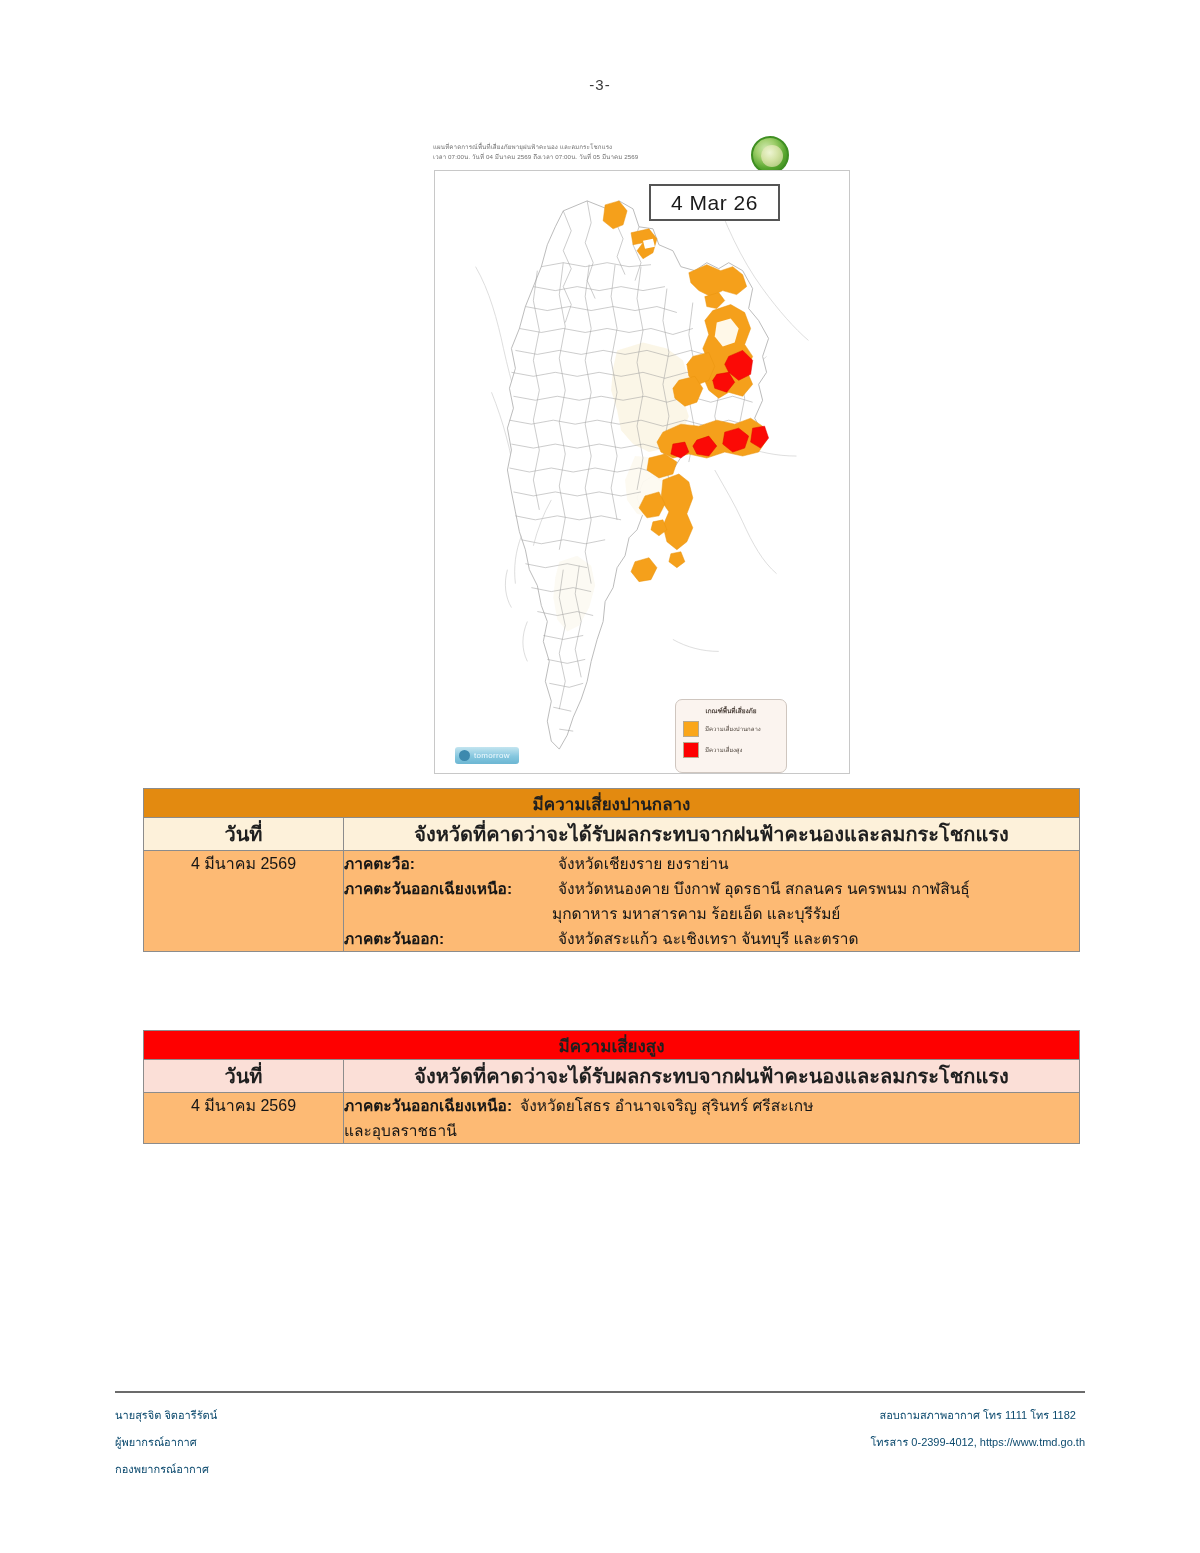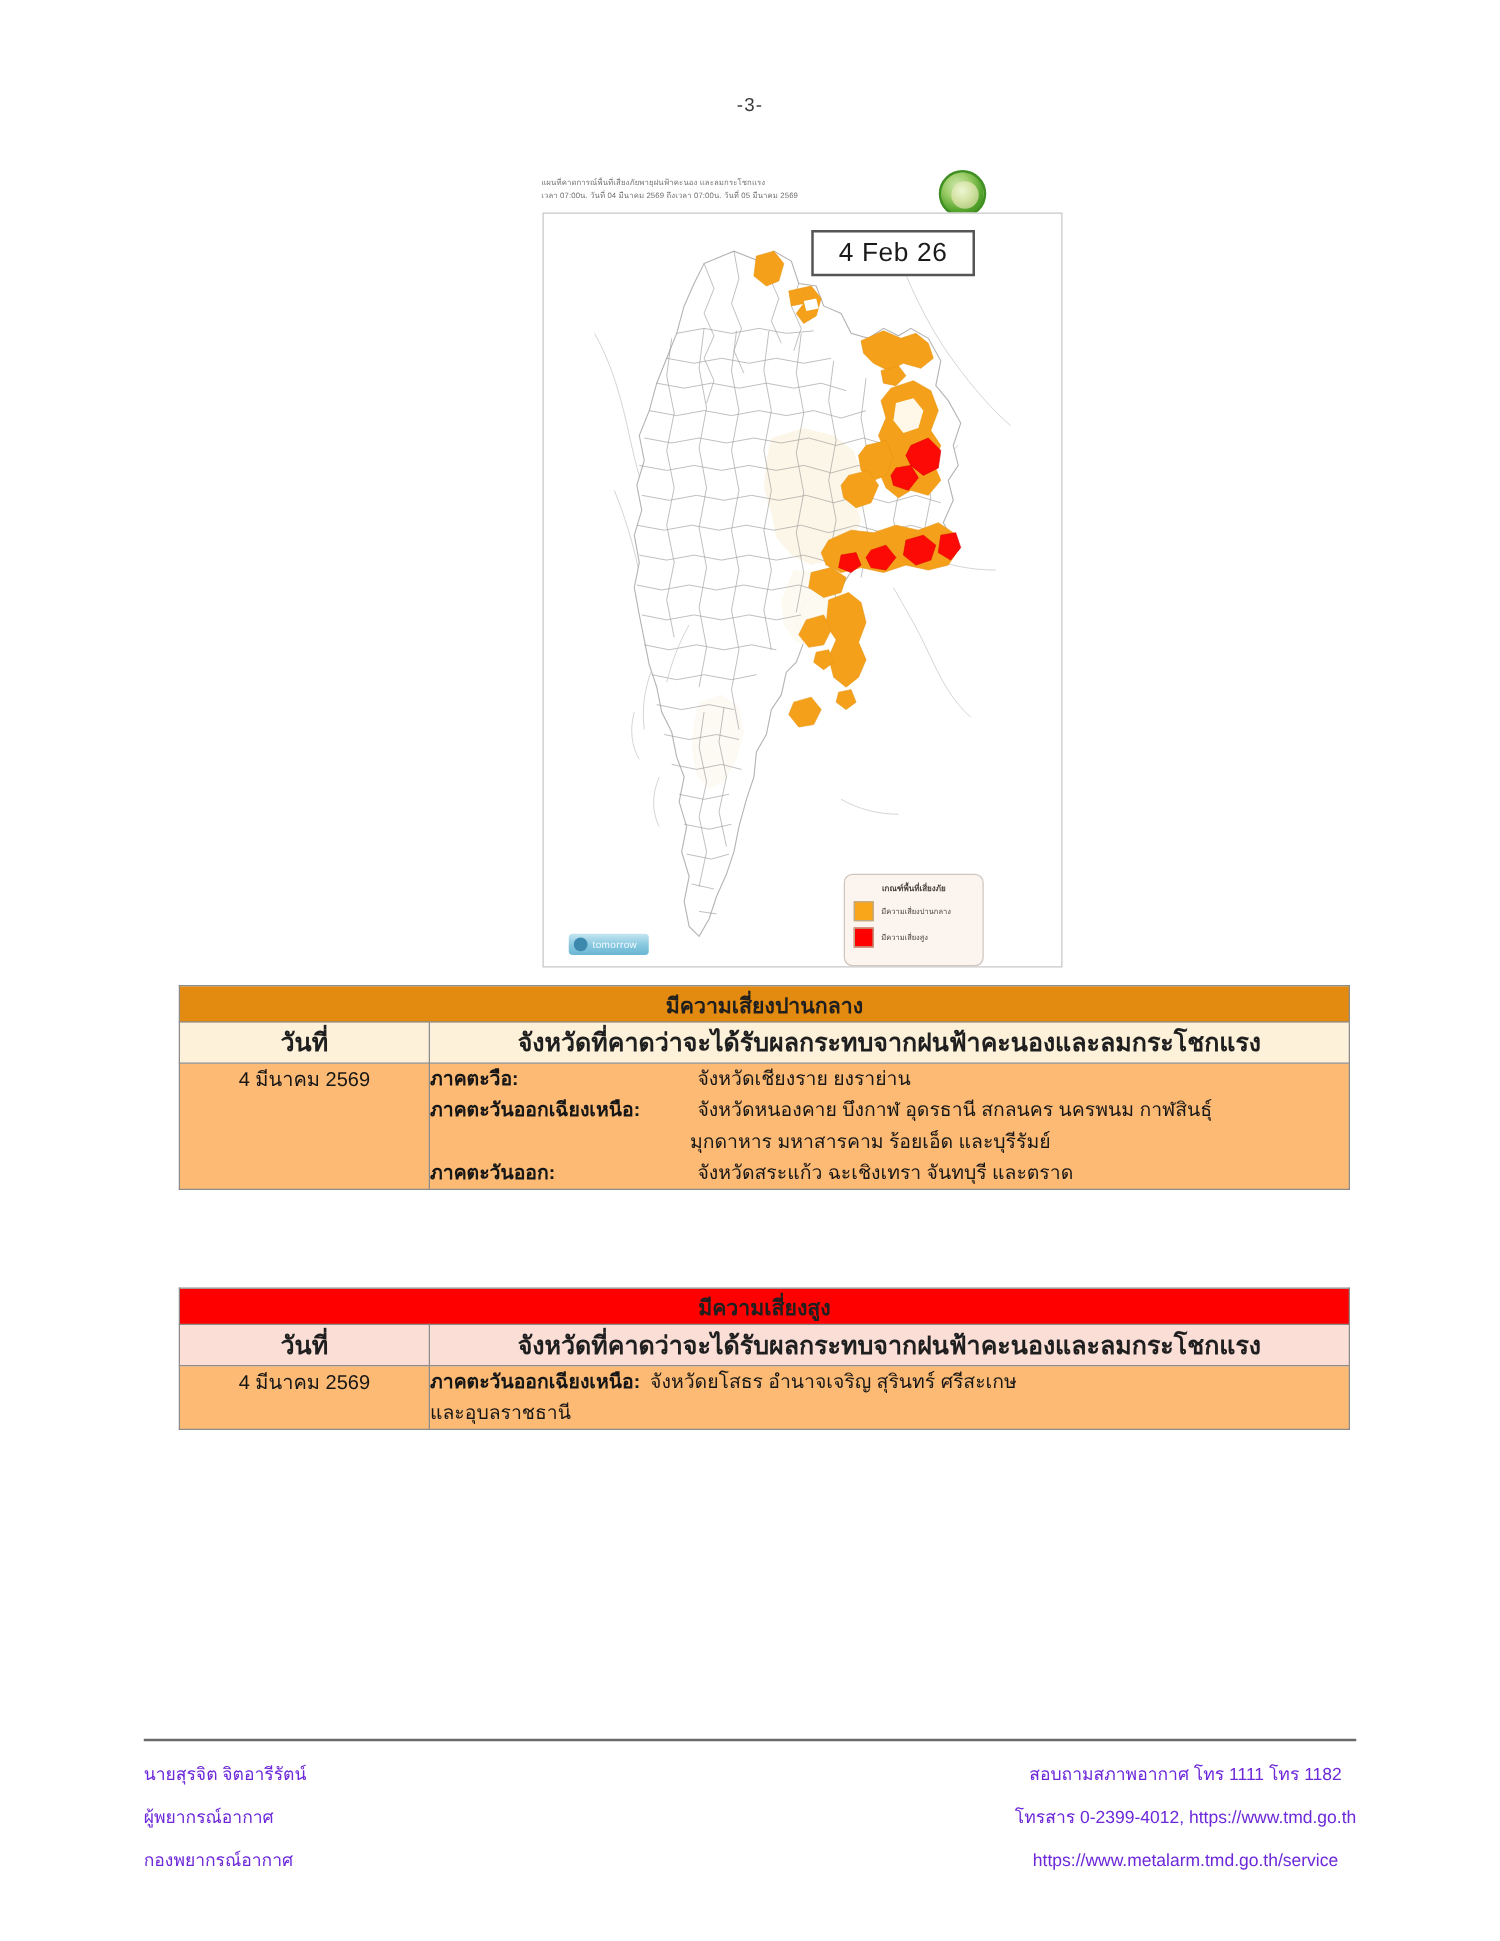--- a/index.html
+++ b/index.html
@@ -270,23 +270,23 @@
     left: 115px;
     top: 1402px;
     width: 970px;
     display: flex;
     justify-content: space-between;
   }
   .footer-col { display: flex; flex-direction: column; }
   .footer-col.left  { align-items: flex-start; }
   .footer-col.right { align-items: center; }
   .footer-line {
-    font-size: 14px;
+    font-size: 11px;
     line-height: 2.45;
-    color: #6d28d9;
+    color: #0c4a6e;
     white-space: nowrap;
   }
 </style>
 </head>
 <body>
 
 <div class="page">
 
   <div class="page-number">-3-</div>
 
@@ -442,21 +442,21 @@
           <span class="legend-label">มีความเสี่ยงสูง</span>
         </div>
       </div>
 
       <div class="map-watermark">
         <span class="wm-dot"></span>
         <span class="wm-text">tomorrow</span>
       </div>
     </div>
 
-    <div class="date-badge">4 Feb 26</div>
+    <div class="date-badge">4 Mar 26</div>
   </div>
 
   <table class="risk-table medium">
     <colgroup>
         <col class="col-date">
         <col class="col-prov">
       </colgroup>
     <tbody>
       <tr class="band-row">
         <td colspan="2">มีความเสี่ยงปานกลาง</td>
@@ -520,17 +520,16 @@
   <div class="footer-rule"></div>
   <div class="footer">
     <div class="footer-col left">
       <span class="footer-line">นายสุรจิต จิตอารีรัตน์</span>
       <span class="footer-line">ผู้พยากรณ์อากาศ</span>
       <span class="footer-line">กองพยากรณ์อากาศ</span>
     </div>
     <div class="footer-col right">
       <span class="footer-line">สอบถามสภาพอากาศ โทร 1111 โทร 1182</span>
       <span class="footer-line">โทรสาร 0-2399-4012, https://www.tmd.go.th</span>
-      <span class="footer-line">https://www.metalarm.tmd.go.th/service</span>
     </div>
   </div>
 
 </div>
 
 </body></html>

